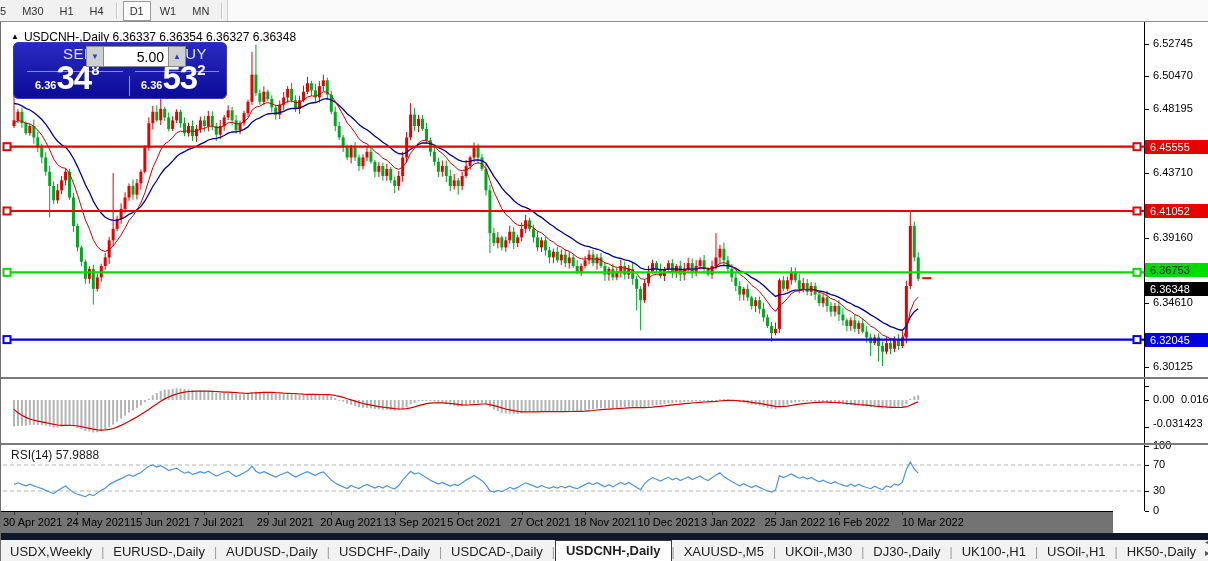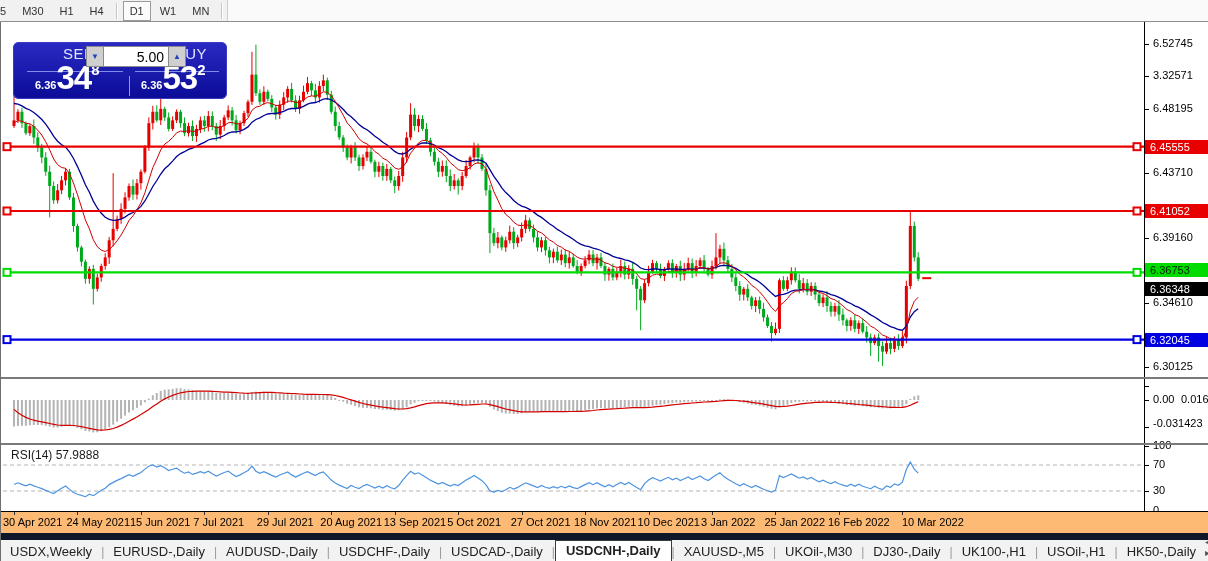--- a/index.html
+++ b/index.html
@@ -31,21 +31,21 @@
   .ocp-div{position:absolute;left:116px;top:34px;width:1px;height:20px;background:#8f9ae8;}
   
   #paxis{position:absolute;left:1143px;top:0;width:65px;height:489px;background:#fff;border-left:1px solid #000;z-index:20;}
   .ptick{position:absolute;left:0;width:4px;height:1px;background:#000;}
   .plabel{position:absolute;left:8px;font-size:11px;color:#000;white-space:nowrap;}
   .ptag{position:absolute;left:0;width:62px;height:14px;font-size:11px;line-height:14px;padding-left:5px;white-space:nowrap;z-index:5;}
   
   .hsep{position:absolute;left:0;width:1208px;background:#7a7a7a;z-index:25;}
   .ind-label{position:absolute;left:10px;font-size:12px;color:#1a1a1a;z-index:30;}
   
-  #daxis{position:absolute;left:0;top:489px;width:1208px;height:21px;background:#fdba74;border-top:1px solid #000;z-index:22;}
+  #daxis{position:absolute;left:0;top:489px;width:1112px;height:21px;background:#737373;border-top:1px solid #000;z-index:22;}
   .dtick{position:absolute;top:0;width:1px;height:3px;background:#333;}
   .dlabel{position:absolute;top:4px;font-size:11px;color:#000;white-space:nowrap;}
   
   #tabbar{position:absolute;left:0;top:511px;width:1208px;height:23px;background:#f2f2f2;border-top:7px solid #0f172a;display:flex;align-items:flex-end;z-index:22;}
   .tab{font-size:13px;color:#222;padding:3px 9px 4px 9px;white-space:nowrap;}
   .tab.active{background:#fff;border:1px solid #3a3a3a;border-bottom:none;font-weight:bold;padding:2px 10px 5px 10px;}
   .tabsep{color:#999;font-size:12px;padding-bottom:4px;}
   #tab-arrows{margin-left:auto;padding:0 6px 5px 0;font-size:10px;color:#555;letter-spacing:3px;}
   #bottomstrip{position:absolute;left:0;top:534px;width:1208px;height:27px;background:#f2f2f2;border-top:1px solid #c9c9c9;z-index:21;}
 </style>
@@ -773,20 +773,24 @@
           <rect x="908.316" y="376.8804825108846" width="2" height="1.1195174891154238" fill="#b4b4b4"></rect>
           <rect x="912.282" y="374.2818129782219" width="2" height="3.7181870217780784" fill="#b4b4b4"></rect>
           <rect x="916.248" y="373.3016951053016" width="2" height="4.698304894698424" fill="#b4b4b4"></rect>
         </g>
         <polyline points="13.0,387.4 17.0,390.7 20.9,393.3 24.9,395.4 28.9,397.0 32.8,398.2 36.8,399.1 40.8,399.9 44.7,400.7 48.7,401.5 52.7,402.3 56.6,403.0 60.6,403.3 64.6,403.4 68.5,403.4 72.5,403.5 76.5,404.0 80.4,404.7 84.4,405.5 88.4,406.3 92.3,407.1 96.3,407.8 100.3,408.1 104.2,408.0 108.2,407.4 112.2,406.5 116.1,405.1 120.1,403.4 124.0,401.5 128.0,399.3 132.0,397.1 135.9,394.9 139.9,392.6 143.9,390.1 147.8,387.4 151.8,384.6 155.8,381.9 159.7,379.3 163.7,376.9 167.7,375.0 171.6,373.4 175.6,372.0 179.6,370.8 183.5,370.1 187.5,369.5 191.5,369.3 195.4,369.2 199.4,369.1 203.4,369.1 207.3,369.1 211.3,369.3 215.3,369.5 219.2,369.8 223.2,370.1 227.2,370.2 231.1,370.4 235.1,370.7 239.1,371.0 243.0,371.2 247.0,371.3 251.0,371.0 254.9,370.8 258.9,370.6 262.9,370.4 266.8,370.3 270.8,370.4 274.8,370.7 278.7,370.9 282.7,371.2 286.7,371.3 290.6,371.5 294.6,371.7 298.6,372.0 302.5,372.2 306.5,372.3 310.4,372.3 314.4,372.4 318.4,372.5 322.3,372.5 326.3,372.6 330.3,372.9 334.2,373.5 338.2,374.4 342.2,375.4 346.1,376.7 350.1,377.9 354.1,379.1 358.0,380.4 362.0,381.5 366.0,382.3 369.9,383.1 373.9,383.9 377.9,384.6 381.8,385.2 385.8,385.7 389.8,386.2 393.7,386.7 397.7,387.0 401.7,387.0 405.6,386.7 409.6,385.8 413.6,384.8 417.5,383.7 421.5,382.6 425.5,381.7 429.4,381.1 433.4,380.8 437.4,380.8 441.3,380.8 445.3,381.1 449.3,381.5 453.2,381.9 457.2,382.4 461.2,382.8 465.1,383.0 469.1,382.9 473.1,382.6 477.0,382.3 481.0,382.0 485.0,382.0 488.9,382.6 492.9,383.6 496.9,384.7 500.8,385.9 504.8,387.0 508.8,387.9 512.7,388.7 516.7,389.4 520.6,389.8 524.6,389.9 528.6,389.8 532.5,389.8 536.5,389.8 540.5,389.7 544.4,389.7 548.4,389.7 552.4,389.7 556.3,389.7 560.3,389.7 564.3,389.6 568.2,389.5 572.2,389.5 576.2,389.4 580.1,389.3 584.1,389.1 588.1,388.8 592.0,388.5 596.0,388.0 600.0,387.7 603.9,387.4 607.9,387.1 611.9,386.9 615.8,386.7 619.8,386.4 623.8,386.2 627.7,385.9 631.7,385.7 635.7,385.6 639.6,385.7 643.6,385.7 647.6,385.5 651.5,385.2 655.5,384.7 659.5,384.3 663.4,383.9 667.4,383.4 671.4,382.9 675.3,382.5 679.3,382.1 683.3,381.7 687.2,381.3 691.2,381.0 695.2,380.7 699.1,380.3 703.1,380.0 707.1,379.8 711.0,379.6 715.0,379.4 718.9,379.0 722.9,378.6 726.9,378.4 730.8,378.4 734.8,378.5 738.8,378.9 742.7,379.2 746.7,379.7 750.7,380.3 754.6,380.9 758.6,381.4 762.6,382.1 766.5,382.8 770.5,383.6 774.5,384.4 778.4,384.6 782.4,384.5 786.4,384.1 790.3,383.5 794.3,382.8 798.3,382.2 802.2,381.7 806.2,381.2 810.2,380.8 814.1,380.4 818.1,380.3 822.1,380.2 826.0,380.2 830.0,380.3 834.0,380.5 837.9,380.7 841.9,381.0 845.9,381.4 849.8,381.7 853.8,382.1 857.8,382.5 861.7,382.8 865.7,383.2 869.7,383.6 873.6,384.0 877.6,384.3 881.6,384.7 885.5,385.0 889.5,385.3 893.5,385.4 897.4,385.5 901.4,385.4 905.4,384.7 909.3,383.2 913.3,381.4 917.2,379.8" fill="none" stroke="#d40000" stroke-width="1.2"></polyline>
         <line x1="2" x2="1143" y1="443" y2="443" stroke="#b4b4b4" stroke-dasharray="4 3"></line>
         <line x1="2" x2="1143" y1="469" y2="469" stroke="#b4b4b4" stroke-dasharray="4 3"></line>
         <polyline points="13.0,462.5 17.0,460.8 20.9,462.4 24.9,463.8 28.9,462.2 32.8,463.9 36.8,465.3 40.8,466.6 44.7,468.4 48.7,470.0 52.7,471.5 56.6,468.8 60.6,466.2 64.6,464.0 68.5,467.4 72.5,470.5 76.5,472.3 80.4,473.4 84.4,474.7 88.4,472.2 92.3,473.7 96.3,470.9 100.3,468.3 104.2,466.3 108.2,462.6 112.2,460.4 116.1,458.4 120.1,456.6 124.0,454.6 128.0,452.7 132.0,454.4 135.9,452.4 139.9,450.5 143.9,447.1 147.8,444.2 151.8,443.0 155.8,445.0 159.7,443.7 163.7,445.8 167.7,448.5 171.6,447.3 175.6,446.1 179.6,448.9 183.5,451.2 187.5,450.0 191.5,452.4 195.4,451.1 199.4,449.6 203.4,451.0 207.3,449.2 211.3,451.8 215.3,454.0 219.2,452.2 223.2,450.5 227.2,449.1 231.1,451.9 235.1,454.5 239.1,452.9 243.0,450.8 247.0,448.5 251.0,444.2 254.9,449.2 258.9,451.3 262.9,449.6 266.8,451.4 270.8,453.4 274.8,455.1 278.7,453.0 282.7,451.5 286.7,449.9 290.6,452.9 294.6,455.1 298.6,453.1 302.5,451.3 306.5,449.6 310.4,451.6 314.4,453.6 318.4,451.1 322.3,449.9 326.3,453.9 330.3,458.1 334.2,461.0 338.2,463.1 342.2,464.9 346.1,466.5 350.1,463.5 354.1,465.2 358.0,466.6 362.0,464.0 366.0,462.4 369.9,464.2 373.9,466.0 377.9,464.2 381.8,466.0 385.8,463.7 389.8,465.8 393.7,466.8 397.7,463.5 401.7,458.2 405.6,453.6 409.6,449.3 413.6,452.1 417.5,450.8 421.5,453.2 425.5,455.8 429.4,458.2 433.4,460.1 437.4,462.0 441.3,460.5 445.3,462.4 449.3,464.1 453.2,462.5 457.2,463.6 461.2,460.7 465.1,458.0 469.1,455.9 473.1,453.5 477.0,456.0 481.0,458.7 485.0,462.9 488.9,468.9 492.9,470.0 496.9,468.5 500.8,469.7 504.8,467.7 508.8,465.3 512.7,467.0 516.7,465.4 520.6,463.0 524.6,460.8 528.6,462.4 532.5,463.9 536.5,465.6 540.5,463.5 544.4,465.2 548.4,466.4 552.4,464.6 556.3,466.1 560.3,464.3 564.3,465.9 568.2,464.0 572.2,465.6 576.2,466.7 580.1,464.6 584.1,462.6 588.1,460.7 592.0,462.7 596.0,460.7 600.0,462.9 603.9,464.8 607.9,462.7 611.9,464.7 615.8,462.5 619.8,460.4 623.8,462.6 627.7,460.5 631.7,463.1 635.7,465.4 639.6,467.7 643.6,461.6 647.6,458.1 651.5,455.7 655.5,457.3 659.5,459.1 663.4,457.0 667.4,455.3 671.4,457.8 675.3,456.1 679.3,458.5 683.3,456.7 687.2,455.0 691.2,457.6 695.2,455.8 699.1,454.0 703.1,456.8 707.1,458.5 711.0,455.7 715.0,453.1 718.9,450.8 722.9,454.6 726.9,457.2 730.8,459.6 734.8,461.8 738.8,463.8 742.7,461.7 746.7,463.8 750.7,465.6 754.6,463.5 758.6,465.4 762.6,467.2 766.5,468.8 770.5,470.1 774.5,468.2 778.4,453.6 782.4,455.6 786.4,453.7 790.3,451.9 794.3,454.1 798.3,456.2 802.2,454.9 806.2,457.0 810.2,455.5 814.1,457.7 818.1,459.8 822.1,458.1 826.0,460.2 830.0,461.5 834.0,459.7 837.9,461.8 841.9,463.1 845.9,464.4 849.8,462.3 853.8,464.3 857.8,462.1 861.7,464.2 865.7,465.5 869.7,466.7 873.6,464.3 877.6,466.3 881.6,467.5 885.5,463.9 889.5,465.3 893.5,461.9 897.4,463.3 901.4,460.1 905.4,447.3 909.3,440.1 913.3,447.2 917.2,451.2" fill="none" stroke="#4d94e0" stroke-width="1.2"></polyline>
       </svg>
 
+    <div id="chart-title">
+      <span class="tri">▲</span><span>USDCNH-,Daily</span>
+      <span>6.36337 6.36354 6.36327 6.36348</span>
+    </div>
 
     <div id="ocp">
       <span class="ocp-sell">SELL</span>
       <span class="ocp-buy">BUY</span>
       <div class="ocp-uline" style="left:14px;width:96px;"></div>
       <div class="ocp-uline" style="left:122px;width:84px;"></div>
       <div class="ocp-spin">
         <button class="spinbtn">▼</button>
         <input class="ocp-vol" value="5.00" style="">
         <button class="spinbtn">▲</button>
@@ -805,21 +809,21 @@
       <span>57.9888</span>
     </div>
 
     <div class="hsep" style="top:355px;height:2px;"></div>
     <div class="hsep" style="top:421px;height:2px;"></div>
 
     <div id="paxis">
         <div class="ptick" style="top: 22px;"></div>
         <div class="plabel" style="top: 15px;">6.52745</div>
         <div class="ptick" style="top: 54.4893px;"></div>
-        <div class="plabel" style="top: 47.4893px;">3.32571</div>
+        <div class="plabel" style="top: 47.4893px;">6.50470</div>
         <div class="ptick" style="top: 86.9785px;"></div>
         <div class="plabel" style="top: 79.9785px;">6.48195</div>
         <div class="ptick" style="top: 151.029px;"></div>
         <div class="plabel" style="top: 144.029px;">6.43710</div>
         <div class="ptick" style="top: 216.007px;"></div>
         <div class="plabel" style="top: 209.007px;">6.39160</div>
         <div class="ptick" style="top: 280.986px;"></div>
         <div class="plabel" style="top: 273.986px;">6.34610</div>
         <div class="ptick" style="top: 345.036px;"></div>
         <div class="plabel" style="top: 338.036px;">6.30125</div>

